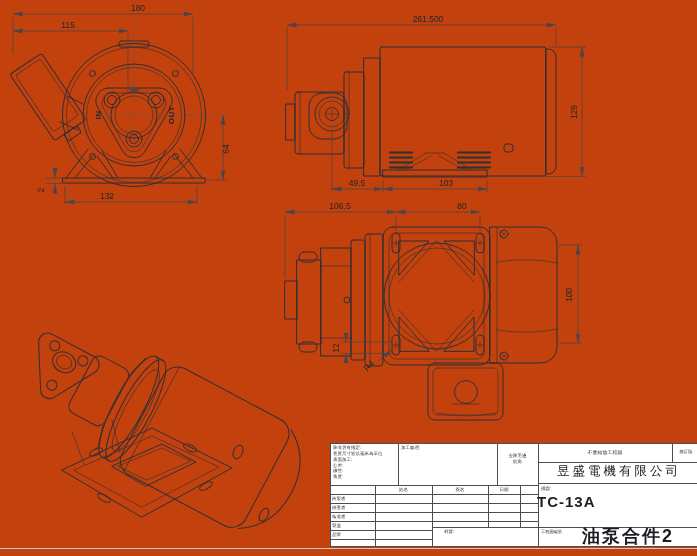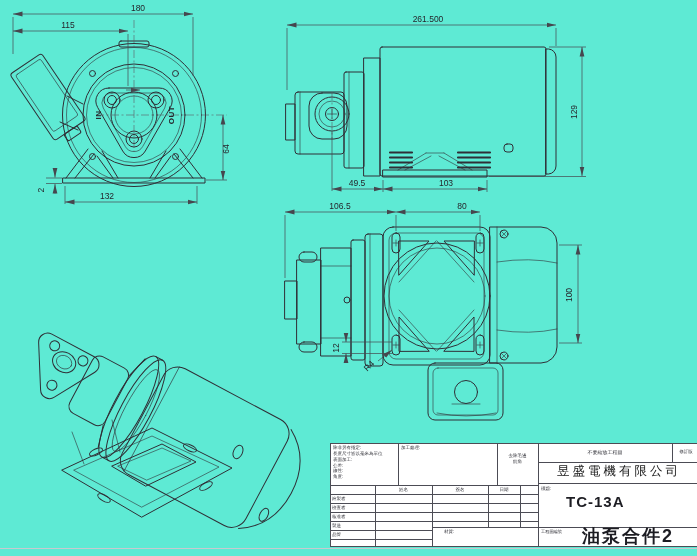--- a/index.html
+++ b/index.html
@@ -1,16 +1,16 @@
 <!DOCTYPE html>
 <html><head>
 <meta charset="utf-8">
 <style>
   html,body{margin:0;padding:0;background:#fff;}
-  #sheet{position:relative;width:697px;height:556px;background:#5eead4;overflow:hidden;
+  #sheet{position:relative;width:697px;height:556px;background:#c2410c;overflow:hidden;
          font-family:"Liberation Sans",sans-serif;}
   #cad{position:absolute;left:0;top:0;}
 
   
   svg .ln, svg .ln *{fill:none;stroke:#2f2f36;stroke-width:1;stroke-linejoin:round;stroke-linecap:round;}
   svg .thin{stroke-width:.6 !important;}
   svg .slat{stroke-width:2.2 !important;}
   svg .cl{fill:none !important;stroke:#5a5a62 !important;stroke-width:.6 !important;stroke-dasharray:8 2.5 2 2.5;}
   svg .dim, svg .ext{fill:none !important;stroke:#46464e !important;stroke-width:.7 !important;}
   svg text.dt{fill:#26262c !important;stroke:none !important;font-family:"Liberation Sans",sans-serif;
@@ -256,20 +256,20 @@
   <span class="tbt t45 c" style="left:102px;top:43.5px;width:56px">簽名</span>
   <span class="tbt t45 c" style="left:158px;top:43.5px;width:32px">日期</span>
   <span class="tbt t45" style="left:2px;top:52.5px">繪製者</span>
   <span class="tbt t45" style="left:2px;top:61.5px">檢查者</span>
   <span class="tbt t45" style="left:2px;top:70.5px">核准者</span>
   <span class="tbt t45" style="left:2px;top:79.5px">製造</span>
   <span class="tbt t45" style="left:2px;top:88.5px">品管</span>
   <span class="tbt t45" style="left:114px;top:85.5px">材質:</span>
 
   <span class="tbt t45" style="left:211px;top:43px">標題:</span>
-  <span class="tbt partno" style="left:236px;top:50px">TC-13A</span>
+  <span class="tbt partno" style="left:207px;top:50px">TC-13A</span>
   <span class="tbt t42" style="left:211px;top:86px">工程圖編號</span>
   <span class="tbt dwgtitle c" style="left:226px;top:82px;width:144px">油泵合件2</span>
 </div>
 
 <div class="sheetline"></div>
 
 </div>
 
 </body></html>

